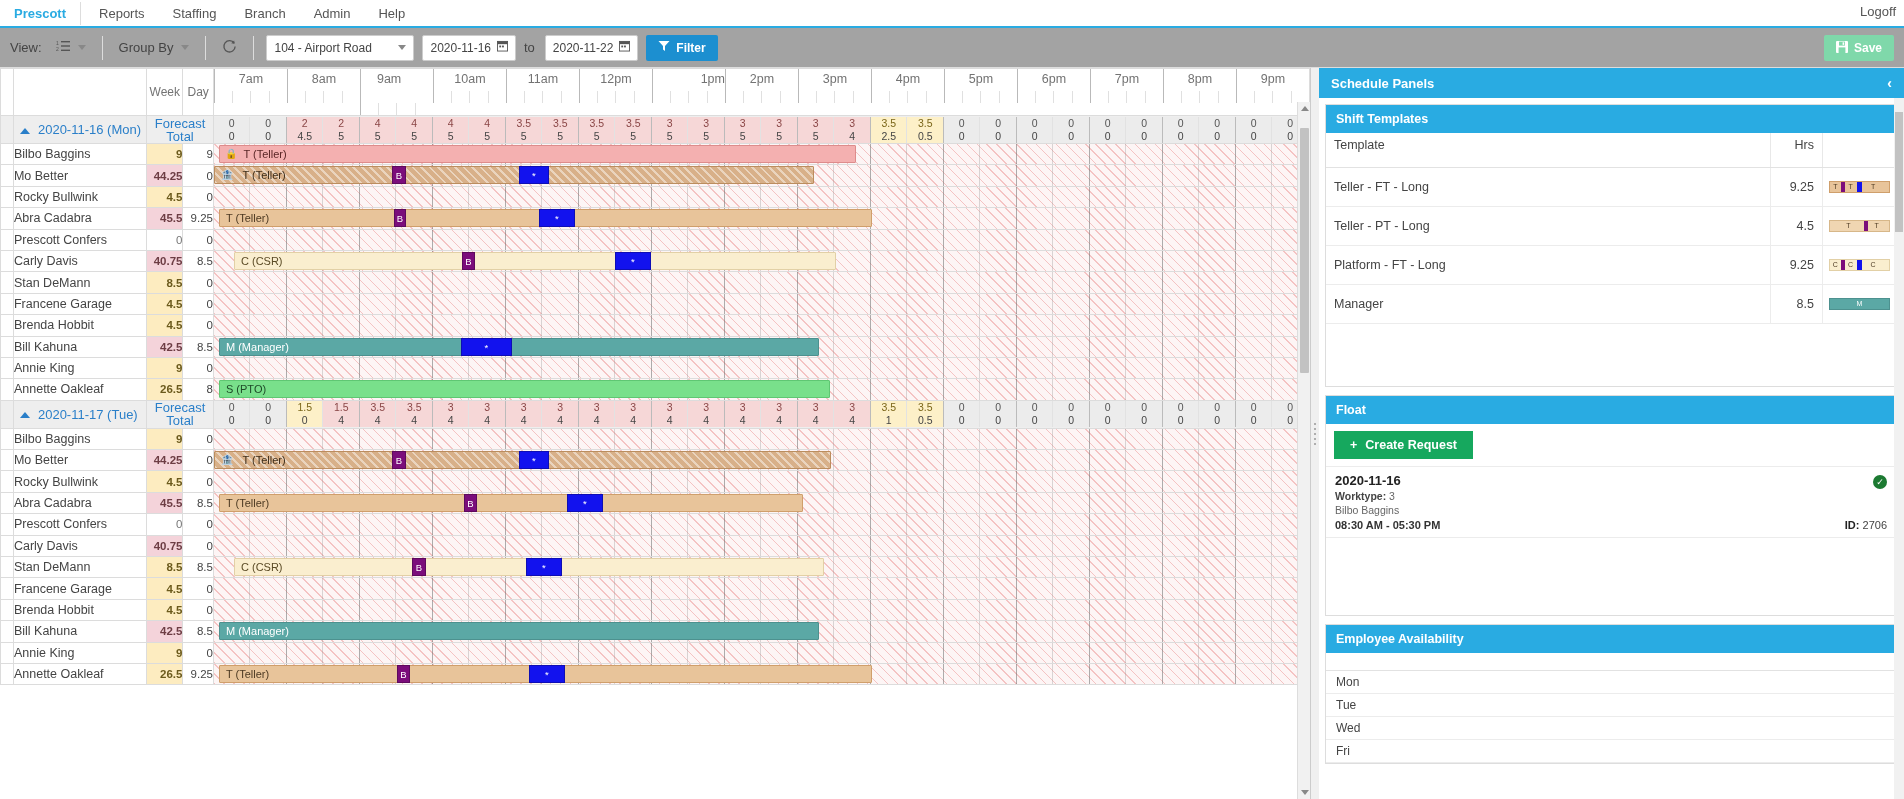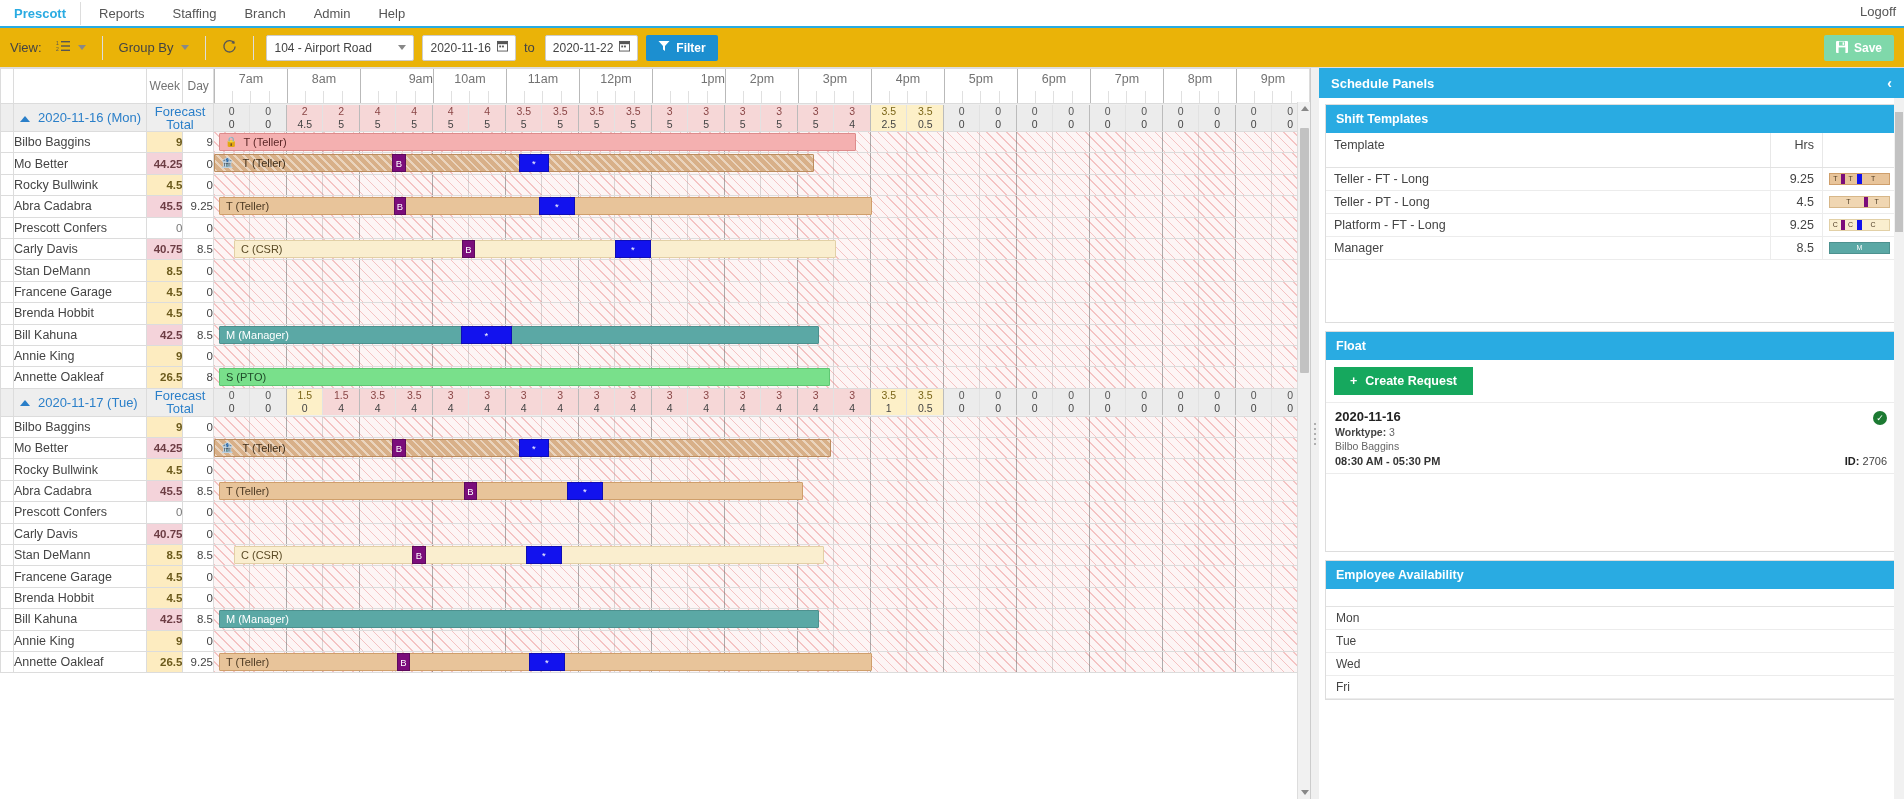--- a/index.html
+++ b/index.html
@@ -36,21 +36,21 @@
     margin-right: 4px;
   }
   #logoff {
     position: absolute; right: 8px; top: 4px;
     font-size: 13px; color: #555; cursor: pointer;
   }
 
   
   #toolbar {
     height: 40px;
-    background: #eab308;
+    background: #a3a3a3;
     border-bottom: 1px solid #ddd;
     display: flex;
     align-items: center;
     padding: 0 10px;
     gap: 8px;
     position: relative;
   }
   .tb-label { font-size: 13px; color: #444; margin-right: 2px; }
   .tb-plain {
     display: inline-flex; align-items: center; gap: 8px;
@@ -248,21 +248,21 @@
     background:#29abe2; color:#fff; font-size:12.5px; font-weight:bold;
     padding:7px 10px;
   }
   table.tpl { width:100%; border-collapse:collapse; }
   table.tpl th {
     text-align:left; font-weight:normal; font-size:12.5px; color:#444;
     padding:5px 8px; border-bottom:1px solid #e2e2e2; border-right:1px solid #e8e8e8;
   }
   table.tpl th.num { text-align:right; }
   table.tpl td {
-    font-size:12.5px; color:#444; padding:4px 8px;
+    font-size:12.5px; color:#444; padding:12px 8px;
     border-bottom:1px solid #ececec; border-right:1px solid #ececec;
   }
   table.tpl td.num { text-align:right; width:52px; }
   table.tpl td.prev { width:74px; padding:4px 6px; }
   .tplbar { position:relative; height:12px; width:100%; background:#e8c49a; border:1px solid #cf9f6b; }
   .tplbar span { position:absolute; top:0; height:10px; font-size:7px; line-height:10px; color:#4d3a23; text-align:center; }
   .tplbar .sp { position:absolute; top:0; height:10px; }
   .tplbar.mgrbar { background:#5ba8a5; border-color:#4d918f; }
   .tplbar.mgrbar span { color:#fff; }
   .tplbar.lt { background:#f0d6b2; border-color:#d7b789; }
@@ -425,21 +425,21 @@
                 </div>
                 <div class="hdr-time" style="width: 73px; height: 34px; position: relative; text-align: center; border-left: 1px solid rgb(185, 185, 185);">
                   <span class="lbl">8am</span>
                   <div class="tickrow">
                     <i></i>
                     <i></i>
                     <i></i>
                     <i></i>
                   </div>
                 </div>
-                <div class="hdr-time" style="width: 73px; height: 34px; position: relative; text-align: right; border-left: 1px solid rgb(185, 185, 185); padding-left: 16px;">
+                <div class="hdr-time" style="width: 73px; height: 46px; position: relative; text-align: left; border-left: 1px solid rgb(185, 185, 185); padding-left: 16px;">
                   <span class="lbl">9am</span>
                   <div class="tickrow">
                     <i></i>
                     <i></i>
                     <i></i>
                     <i></i>
                   </div>
                 </div>
                 <div class="hdr-time" style="width: 73px; height: 34px; position: relative; text-align: center; border-left: 1px solid rgb(185, 185, 185);">
                   <span class="lbl">10am</span>

